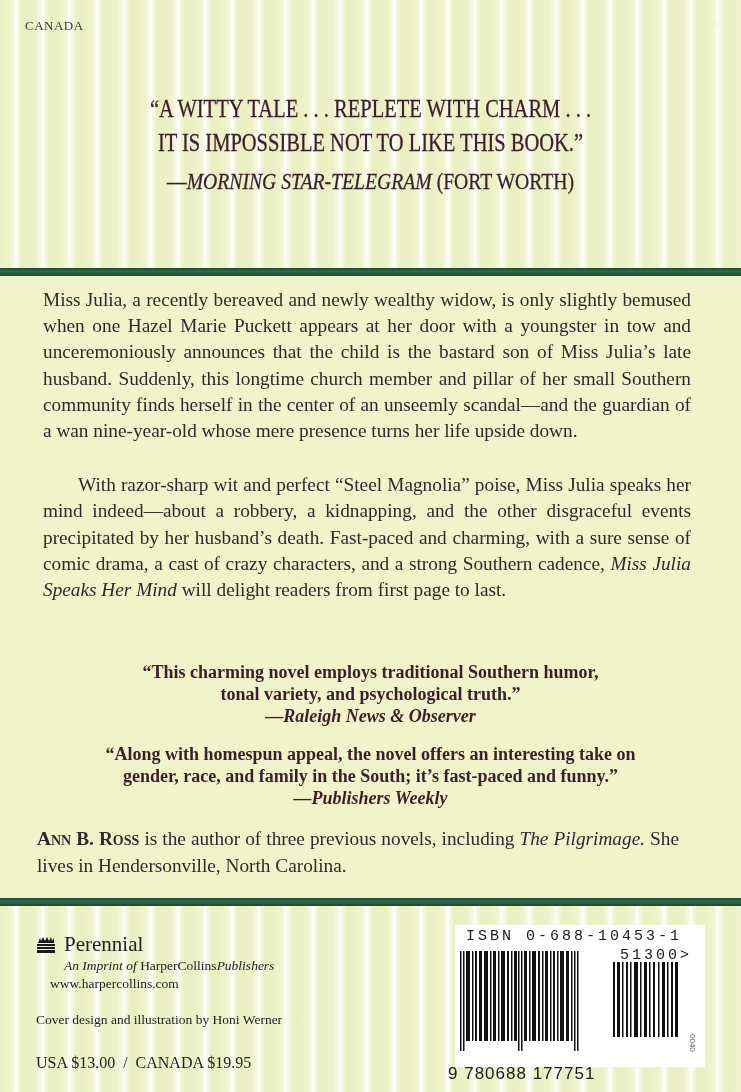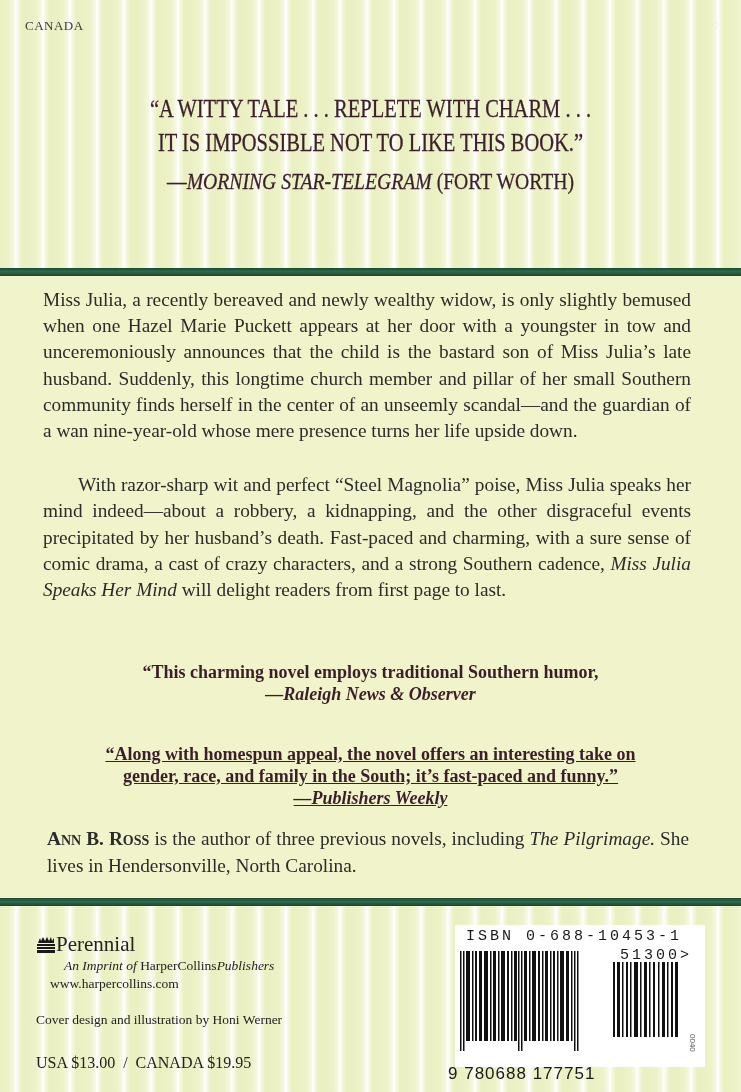--- a/index.html
+++ b/index.html
@@ -54,33 +54,33 @@
     .body-text p { margin: 0; }
     .body-text p.indent { text-indent: 35px; margin-top: 28px; }
 
     .review {
       position: absolute; left: 0; right: 0; text-align: center;
       color: #3a1f2a; font-size: 18px; line-height: 22px; font-weight: bold;
     }
     .review .line { display: block; }
     .review .src { display: block; font-style: italic; }
     .review1 { top: 661px; }
-    .review2 { top: 743px; text-decoration: underline; }
+    .review2 { top: 743px; }
 
     .author {
-      position: absolute; left: 47px; width: 642px; top: 825px;
+      position: absolute; left: 37px; width: 642px; top: 825px;
       font-size: 19.3px; line-height: 27px; color: #2b2b2b; text-align: justify;
     }
     .author .sc { font-variant: small-caps; font-weight: bold; }
     .author .it { font-style: italic; }
 
     .publisher {
       position: absolute; left: 36px; top: 932px;
     }
-    .pub-line1 { display: flex; align-items: center; }
+    .pub-line1 { display: flex; align-items: center; gap: 8px; }
     .pub-logo { width: 20px; height: 18px; }
     .pub-name { font-size: 21px; color: #222; }
     .pub-imprint { margin-left: 28px; font-size: 13.5px; line-height: 18px; color: #222; }
     .pub-imprint i { font-style: italic; }
     .pub-url { margin-left: 14px; font-size: 13.5px; line-height: 17px; color: #222; }
     .cover-credit { position: absolute; left: 36px; top: 1012px; font-size: 13.5px; color: #222; }
     .price { position: absolute; left: 36px; top: 1054px; font-size: 16px; color: #222; }
 
     .barcode-box {
       position: absolute; left: 455px; top: 925px; width: 250px; height: 142px;
@@ -123,20 +123,21 @@
   <span class="attr"><span>—</span><i>MORNING STAR-TELEGRAM</i><span> (FORT WORTH)</span></span>
 </div>
 
 <div class="body-text">
   <p>Miss Julia, a recently bereaved and newly wealthy widow, is only slightly bemused when one Hazel Marie Puckett appears at her door with a youngster in tow and unceremoniously announces that the child is the bastard son of Miss Julia’s late husband. Suddenly, this longtime church member and pillar of her small Southern community finds herself in the center of an unseemly scandal—and the guardian of a wan nine-year-old whose mere presence turns her life upside down.</p>
   <p class="indent"><span>With razor-sharp wit and perfect “Steel Magnolia” poise, Miss Julia speaks her mind indeed—about a robbery, a kidnapping, and the other disgraceful events precipitated by her husband’s death. Fast-paced and charming, with a sure sense of comic drama, a cast of crazy characters, and a strong Southern cadence, </span><i>Miss Julia Speaks Her Mind</i><span> will delight readers from first page to last.</span></p>
 </div>
 
 <div class="review review1">
   <span class="line">“This charming novel employs traditional Southern humor,</span>
+  <span class="line">tonal variety, and psychological truth.”</span>
   <span class="src">—Raleigh News &amp; Observer</span>
 </div>
 
 <div class="review review2">
   <span class="line">“Along with homespun appeal, the novel offers an interesting take on</span>
   <span class="line">gender, race, and family in the South; it’s fast-paced and funny.”</span>
   <span class="src">—Publishers Weekly</span>
 </div>
 
 <div class="author"><span class="sc">Ann B. Ross</span><span> is the author of three previous novels, including </span><span class="it">The Pilgrimage.</span><span> She lives in Hendersonville, North Carolina.</span></div>

